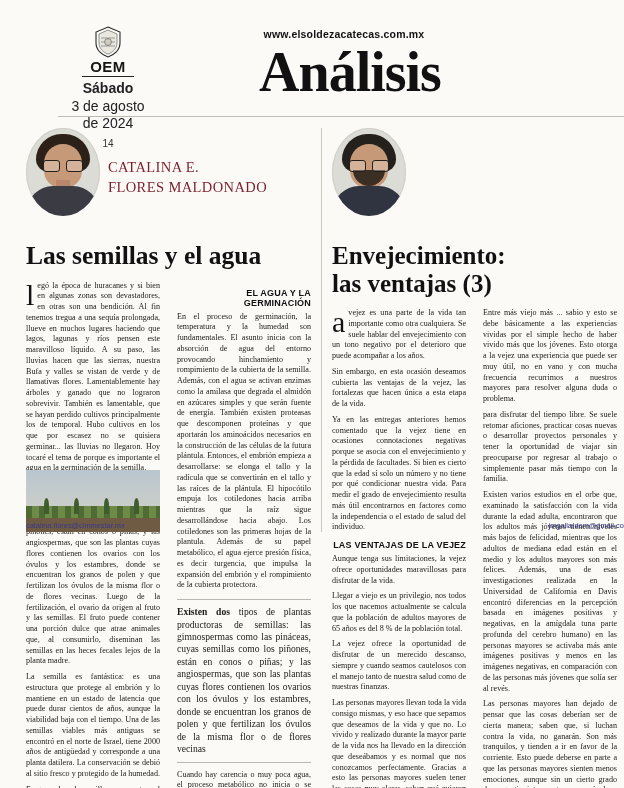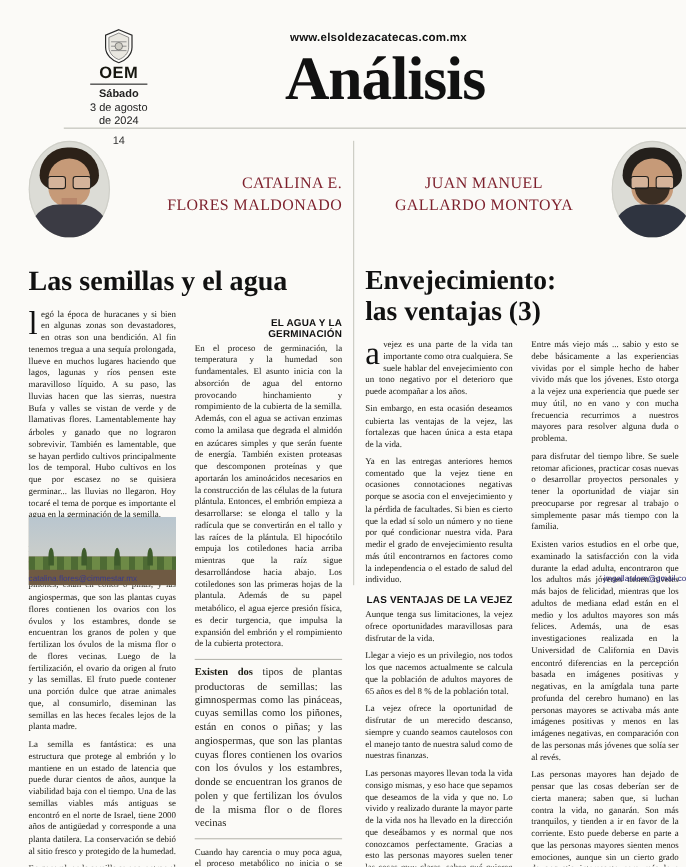--- a/index.html
+++ b/index.html
@@ -27,21 +27,21 @@
     width:30px;height:32px;margin:0 auto 1px auto;position:relative;
   }
   .crest svg{display:block;}
   .oem{
     font-family:"Liberation Sans", sans-serif;
     font-size:15px;font-weight:bold;letter-spacing:.5px;line-height:1;
   }
   .oem-rule{width:52px;height:1px;background:#222;margin:2px auto 3px auto;}
   .dateline{
     font-family:"Liberation Sans", sans-serif;
-    font-size:10px;line-height:1.25;color:#222;
+    font-size:14px;line-height:1.25;color:#222;
   }
   .dateline .d-day{font-weight:bold;}
   .pagenum{
     font-family:"Liberation Sans", sans-serif;
     font-size:10px;color:#333;margin-top:5px;
   }
   .section-title{
     position:absolute;left:12px;right:0;top:44px;text-align:center;
     font-family:Liberation Serif, serif;
     font-weight:bold;font-size:56px;letter-spacing:-1px;line-height:1;
@@ -68,21 +68,21 @@
     overflow:hidden;position:relative;flex:none;
     box-shadow:inset 0 0 0 1px #cfcfc8;
   }
   .portrait.right{order:2;}
   .author-name{
     flex:1;padding-top:30px;
     font-family:"Liberation Serif", serif;
     font-size:14.5px;line-height:1.35;letter-spacing:.4px;
     color:#7c1f2b;
   }
-  .author-name.left{text-align:right;padding-left:8px;}
+  .author-name.left{text-align:left;padding-left:8px;}
   .author-name.right{text-align:center;padding-right:8px;order:1;}
 
   
   .headline{
     font-family:"Liberation Serif", serif;
     font-size:25.5px;line-height:1.12;font-weight:bold;
     margin:6px 0 10px 0;color:#111;
   }
   .headline.big{font-size:25px;}
 
@@ -237,22 +237,20 @@
       </div>
 
       <div class="email left">catalina.flores@cimmestar.mx</div>
     </div>
 
     <div class="col-div"></div>
 
     <div class="col-right">
 
       <div class="author-head">
-        <div class="author-name right" style="white-space:pre-line">JUAN MANUEL
-GALLARDO MONTOYA</div>
         <div class="portrait right">
           <div class="face f-hair" style="background:#24201c"></div>
           <div class="face f-head"></div>
           <div class="face f-neck"></div>
           <div class="face f-beard"></div>
           <div class="face f-glass">
               <span class="l"></span>
               <span class="r"></span>
             </div>
           <div class="face f-body" style="background:#2f3440"></div>

